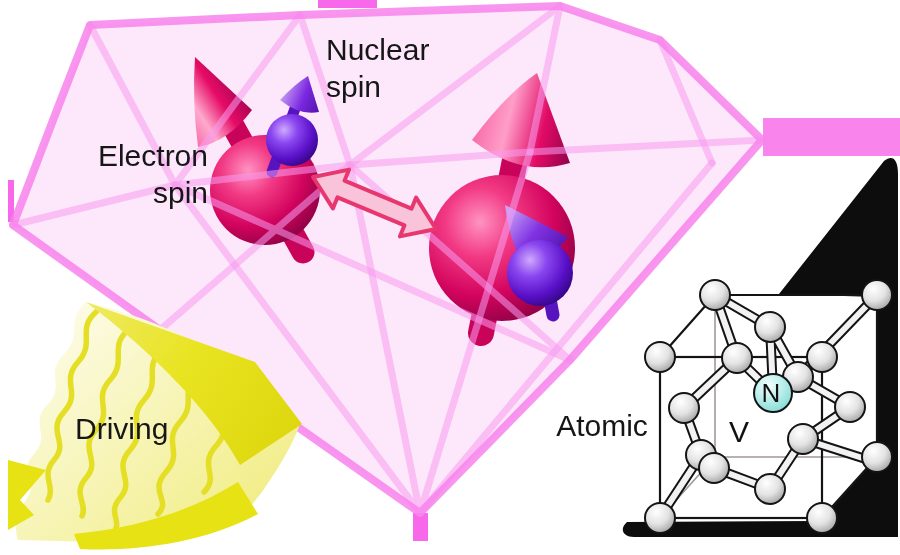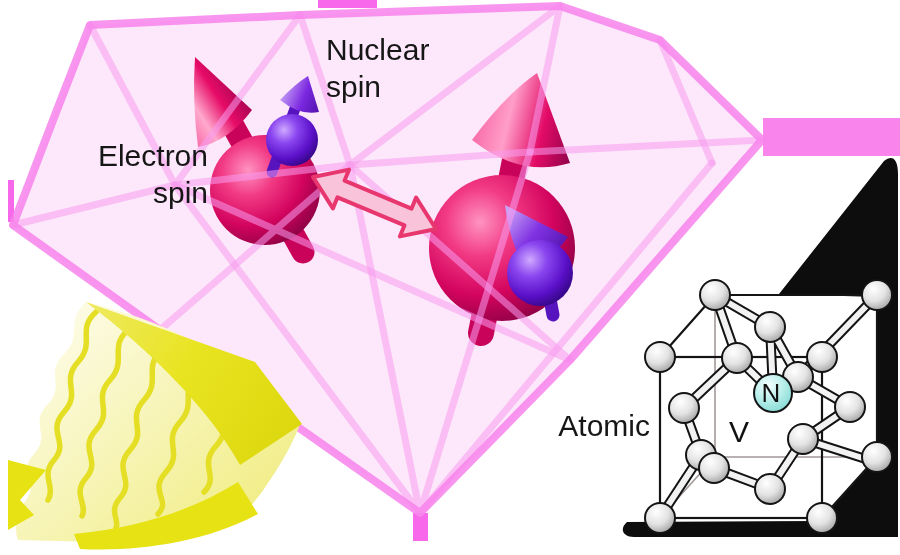--- a/index.html
+++ b/index.html
@@ -195,19 +195,20 @@
   <div>Nuclear</div>
   <div>spin</div>
 </div>
 
 <div class="lbl right" style="left:58px;top:137px;width:150px;">
   <div>Electron</div>
   <div>spin</div>
 </div>
 
 <div class="lbl" style="left:75px;top:410px;">
-</div>
-
-<div class="lbl right" style="left:500px;top:407px;width:150px;">
+  <div>Driving</div>
+</div>
+
+<div class="lbl right" style="left:527px;top:407px;width:150px;text-align:center;">
   <div>Atomic</div>
 </div>
 
 </div>
 
 </body></html>

